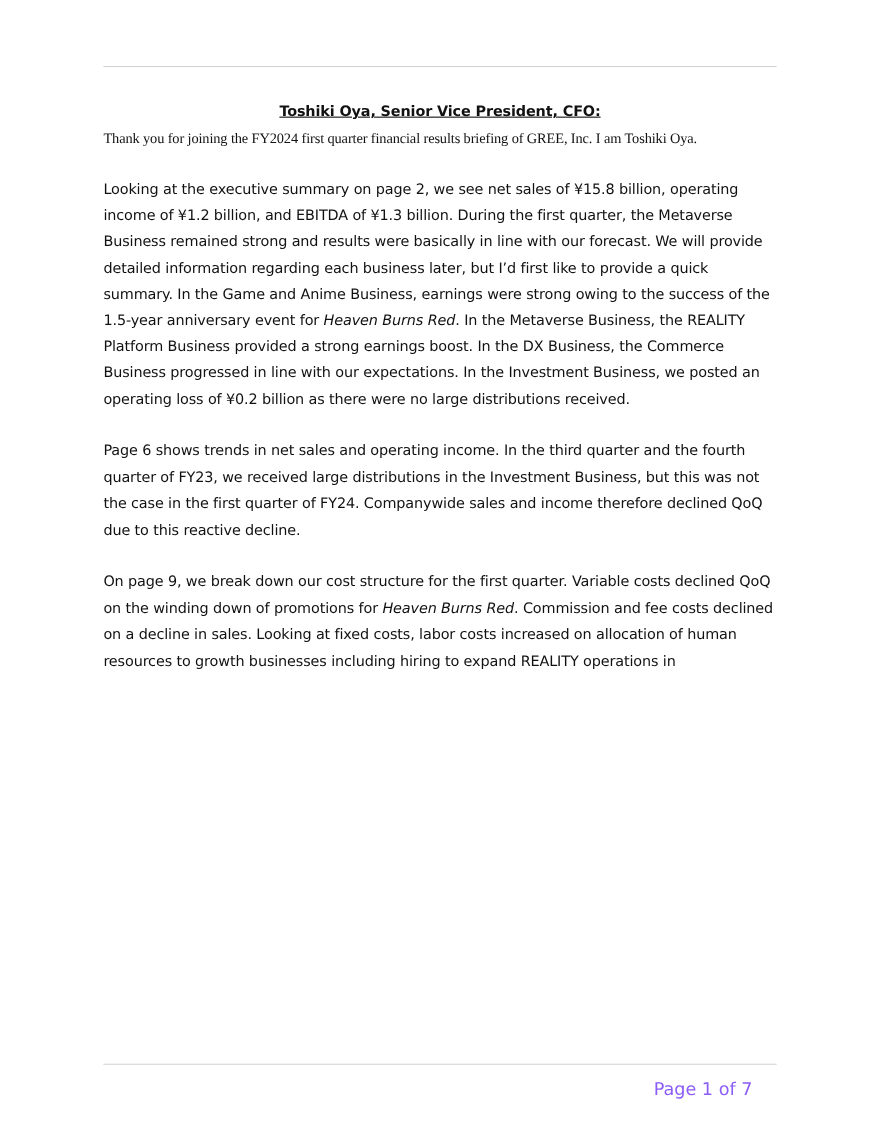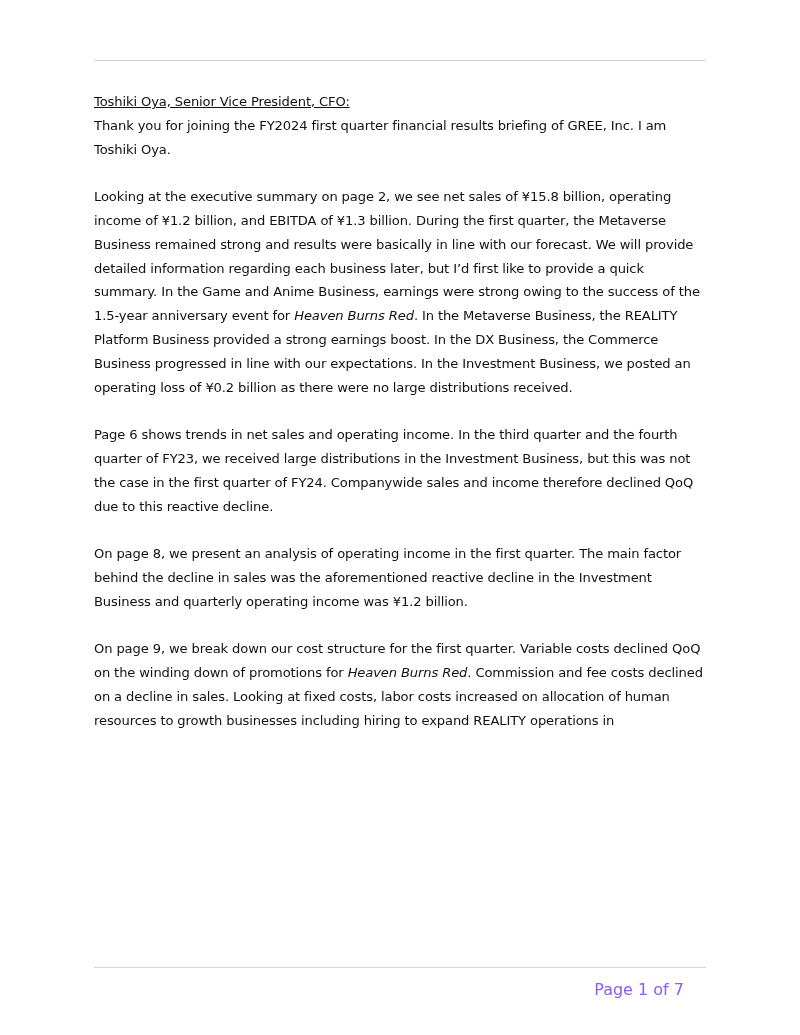--- a/index.html
+++ b/index.html
@@ -4,34 +4,33 @@
   <style>
     html, body { margin: 0; padding: 0; background: #ffffff; }
     body { width: 800px; height: 1035px; position: relative; overflow: hidden;
            font-family: "DejaVu Sans", sans-serif; color: #111111; }
     .rule { position: absolute; left: 94px; width: 612px; height: 0;
             border-top: 1.5px solid #d4d4d4; }
     .rule.top { top: 60px; }
     .rule.bottom { top: 967px; }
     .content { position: absolute; left: 94px; top: 90px; width: 612px;
                font-size: 13.1px; line-height: 23.8px; letter-spacing: -0.12px; }
-    .speaker { font-weight: normal; text-decoration: underline; margin: 0; }
+    .speaker { font-weight: bold; text-decoration: underline; margin: 0; text-align: center; }
     p { margin: 0 0 23.8px 0; }
-    p.first { margin-top: 0; }
+    p.first { margin-top: 0; font-family: Liberation Serif, serif; }
     .footer { position: absolute; top: 980px; right: 116px; font-size: 16px;
               color: #8b5cf6; line-height: 20px; }
   </style>
 </head>
 <body>
 
 <div class="rule top"></div>
 
 <div class="content">
   <div class="speaker">Toshiki Oya, Senior Vice President, CFO:</div>
   <p class="first">Thank you for joining the FY2024 first quarter financial results briefing of GREE, Inc. I am Toshiki Oya.</p>
   <p><span>Looking at the executive summary on page 2, we see net sales of ¥15.8 billion, operating income of ¥1.2 billion, and EBITDA of ¥1.3 billion. During the first quarter, the Metaverse Business remained strong and results were basically in line with our forecast. We will provide detailed information regarding each business later, but I’d first like to provide a quick summary. In the Game and Anime Business, earnings were strong owing to the success of the 1.5-year anniversary event for </span><i>Heaven Burns Red</i><span>. In the Metaverse Business, the REALITY Platform Business provided a strong earnings boost. In the DX Business, the Commerce Business progressed in line with our expectations. In the Investment Business, we posted an operating loss of ¥0.2 billion as there were no large distributions received.</span></p>
   <p>Page 6 shows trends in net sales and operating income. In the third quarter and the fourth quarter of FY23, we received large distributions in the Investment Business, but this was not the case in the first quarter of FY24. Companywide sales and income therefore declined QoQ due to this reactive decline.</p>
-  <p>On page 8, we present an analysis of operating income in the first quarter. The main factor behind the decline in sales was the aforementioned reactive decline in the Investment Business and quarterly operating income was ¥1.2 billion.</p>
   <p><span>On page 9, we break down our cost structure for the first quarter. Variable costs declined QoQ on the winding down of promotions for </span><i>Heaven Burns Red</i><span>. Commission and fee costs declined on a decline in sales. Looking at fixed costs, labor costs increased on allocation of human resources to growth businesses including hiring to expand REALITY operations  in</span></p>
 </div>
 
 <div class="rule bottom"></div>
 <div class="footer">Page 1 of 7</div>
 
 </body></html>

